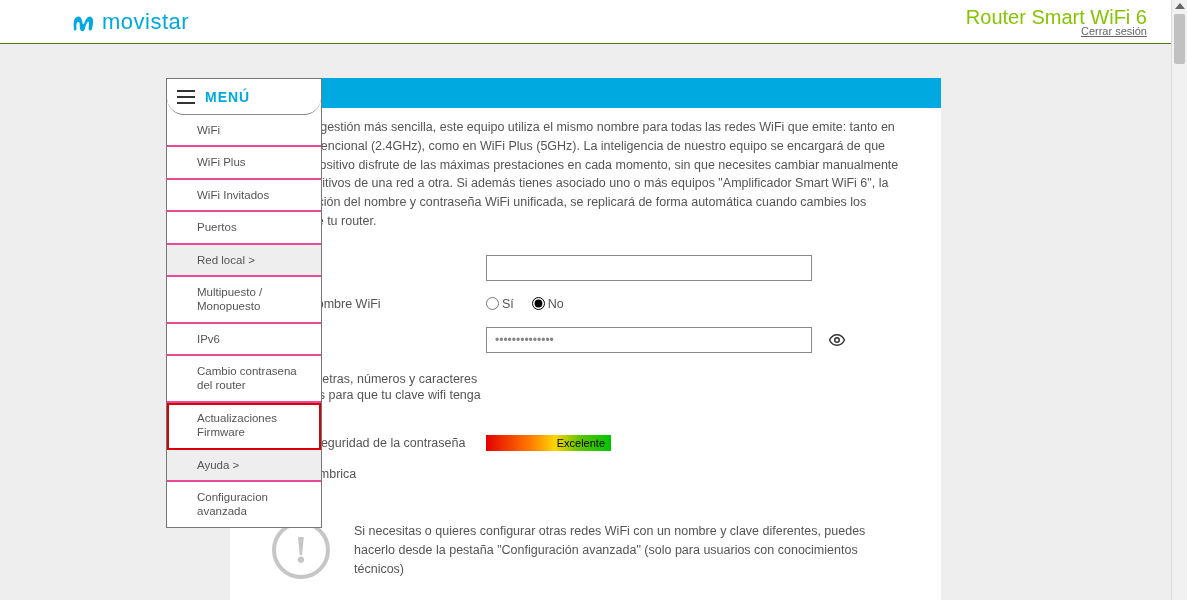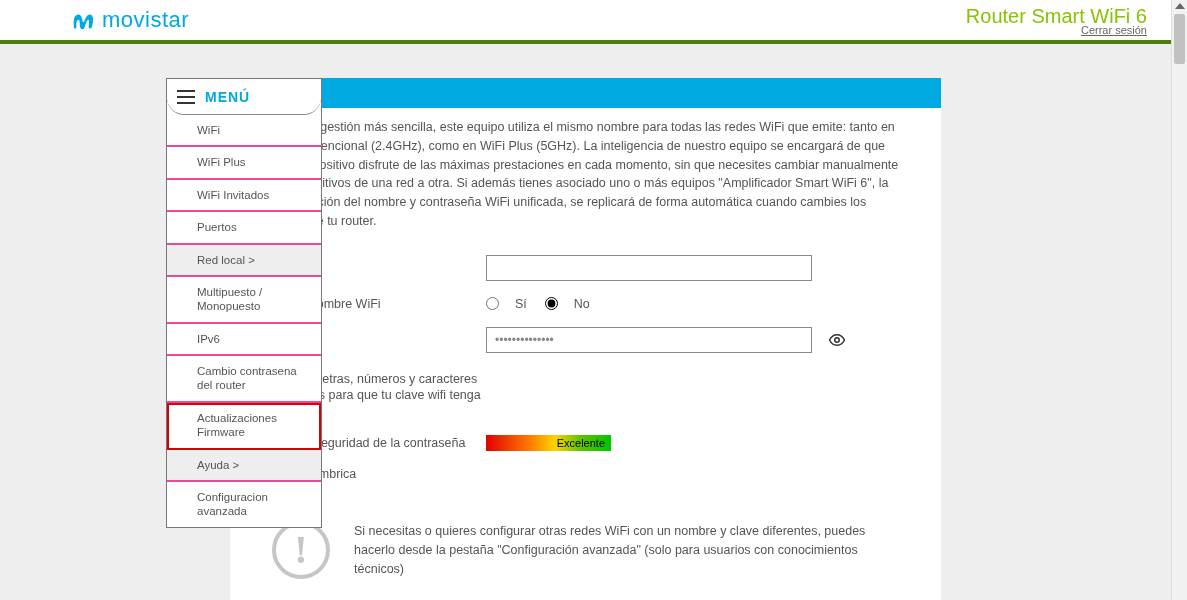--- a/index.html
+++ b/index.html
@@ -33,21 +33,21 @@
     margin:3px;
   }
   .scrollbar-v .arrow.up { border-bottom: 6px solid #666; }
   .scrollbar-v .thumb {
     position:absolute; top:14px; left:2px; right:2px; height:50px;
     background:#c1c1c1; border-radius:2px;
   }
   .topbar {
     background: #fff;
     height: 44px;
-    border-bottom: 4px solid #4d7c0f;
+    border-bottom: 1px solid #4d7c0f;
     display:flex;
     align-items:center;
     justify-content:space-between;
     padding: 0 24px 0 70px;
     margin-right:16px;
   }
   .logo-wrap { display:flex; align-items:center; gap:6px; }
   .logo-m {
     width:26px; height:26px; position:relative;
   }
@@ -99,21 +99,21 @@
   input[type="text"], input[type="password"] {
     width: 326px;
     height: 26px;
     border: 1px solid #888;
     padding: 0 8px;
     font-size:12px;
     color:#888;
   }
   input.blur { color: transparent; text-shadow: 0 0 6px rgba(100,100,100,0.6); }
   .radio-group { display:flex; gap:18px; align-items:center; }
-  .radio-group label { display:flex; align-items:center; gap:16px; color:#555; }
+  .radio-group label { display:flex; align-items:center; gap:3px; color:#555; }
   input[type="radio"] { accent-color:#000; }
   .eye-icon {
     margin-left:10px;
     width:18px; height:18px;
     display:flex; align-items:center; justify-content:center;
     cursor:pointer;
   }
   .strength-bar {
     width: 125px; height:16px;
     background: linear-gradient(to right, #e30000 0%, #ff7a00 35%, #ffd400 55%, #60c400 75%, #00c400 100%);

